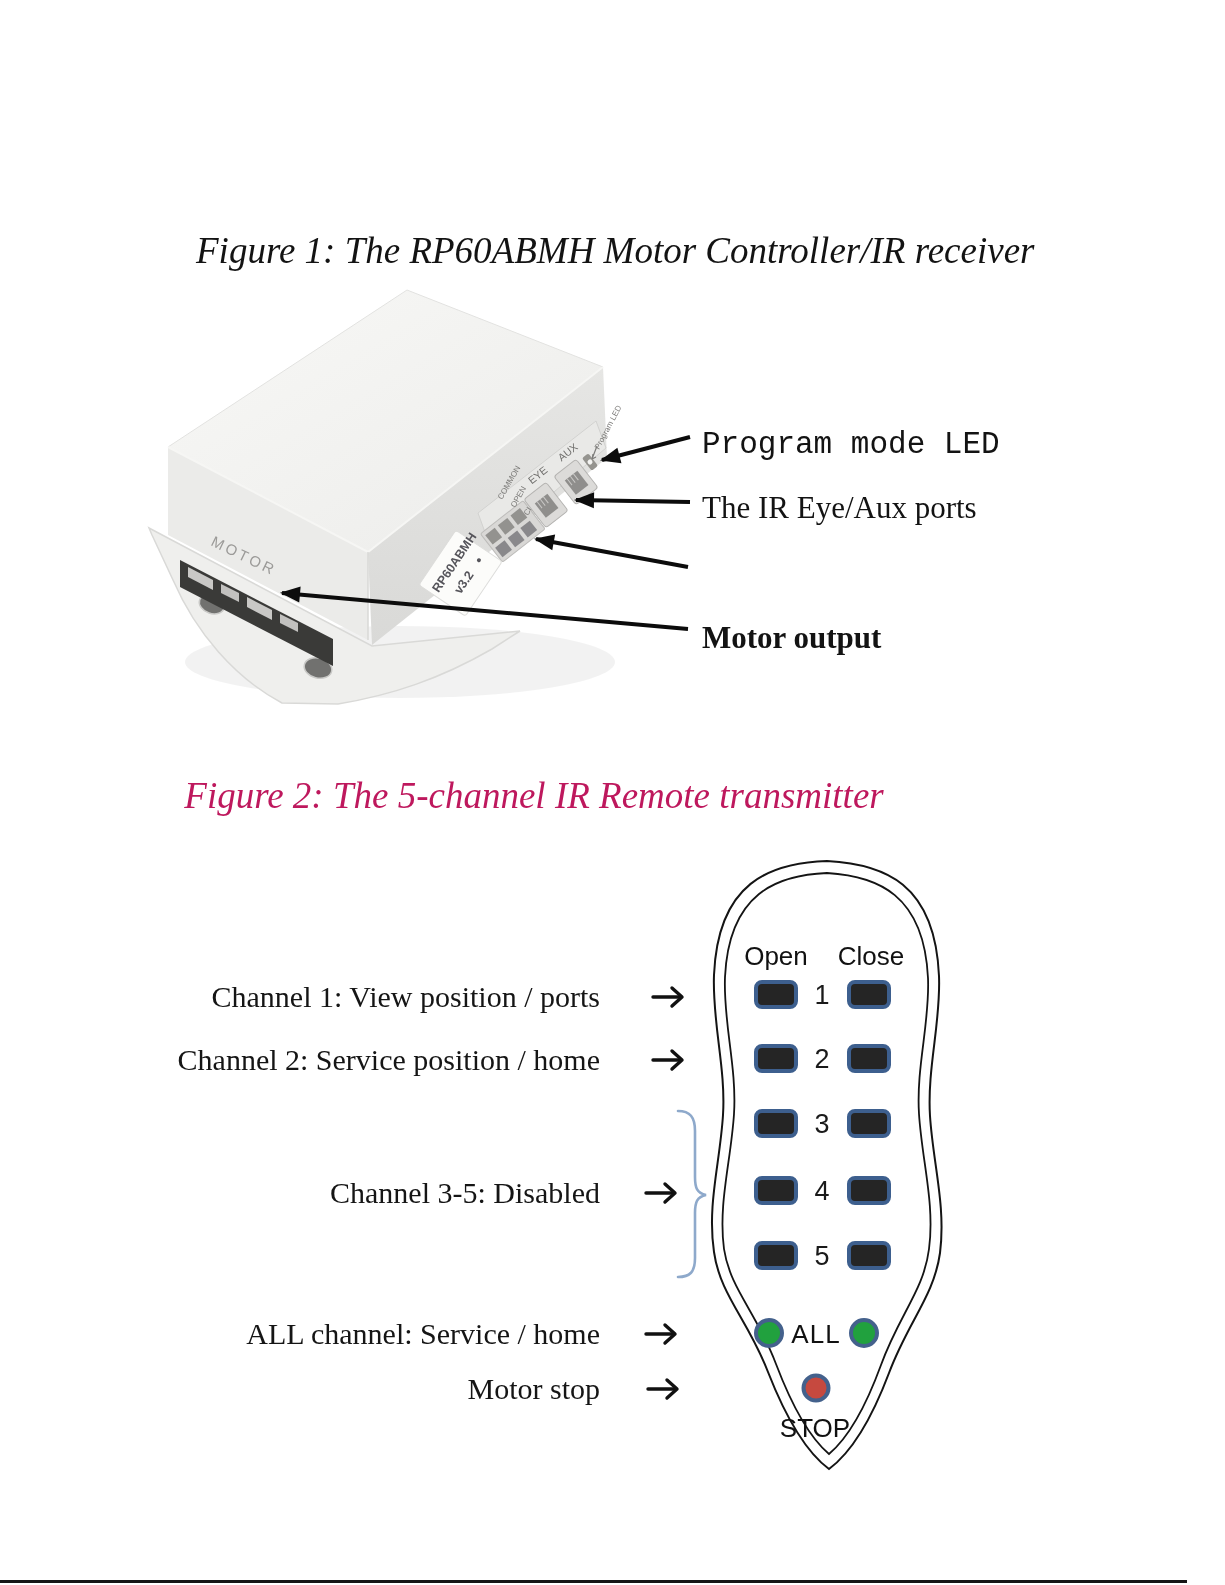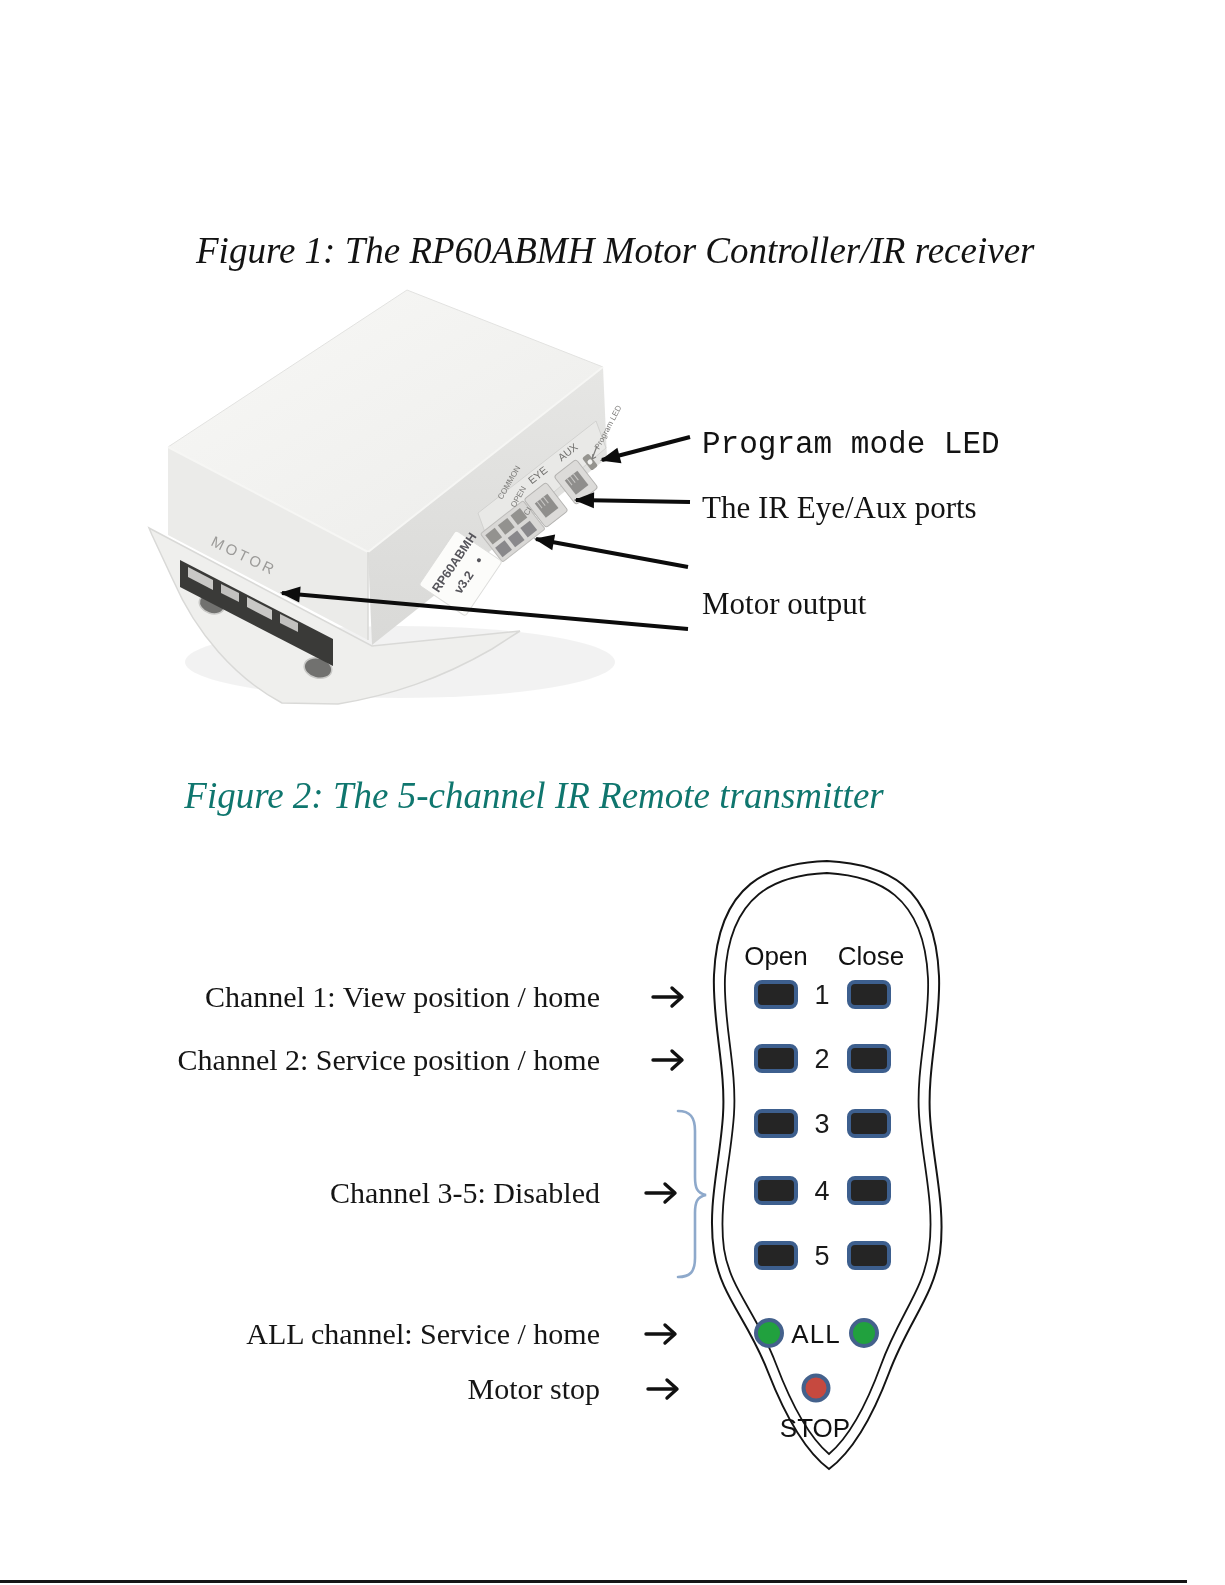--- a/index.html
+++ b/index.html
@@ -14,21 +14,21 @@
     position:absolute;
     font-style:italic;
     font-size:37px;
     color:#131313;
     white-space:nowrap;
   }
   #fig2-title{
     position:absolute;
     left:184px;top:768px;width:700px;
     font-style:italic;font-size:37px;line-height:56px;
-    color:#0f766e;text-align:center;
+    color:#be185d;text-align:center;
   }
   .callout{
     position:absolute;left:702px;
     font-size:31px;line-height:42px;color:#131313;
     white-space:nowrap;
   }
   .r-label{
     position:absolute;right:587px;
     font-size:30px;line-height:40px;color:#151515;
     white-space:nowrap;text-align:right;
@@ -132,21 +132,21 @@
     <g stroke="#0c0c0c" stroke-width="4">
       <line x1="690" y1="437" x2="602" y2="460" marker-end="url(#ah)"></line>
       <line x1="690" y1="502" x2="576" y2="500" marker-end="url(#ah)"></line>
       <line x1="688" y1="567" x2="536" y2="539" marker-end="url(#ah)"></line>
       <line x1="688" y1="629" x2="282" y2="593" marker-end="url(#ah)"></line>
     </g>
   </svg>
 
   <div class="callout" style="top:424px;font-family:Liberation Mono, monospace;">Program mode LED</div>
   <div class="callout" style="top:487px;">The IR Eye/Aux ports</div>
-  <div class="callout" style="top:583px;">Motor output</div>
+  <div class="callout" style="top:617px;font-weight:bold;">Motor output</div>
 
   <div id="fig2-title">
     <div>Figure 2: The 5-channel IR Remote transmitter</div>
   </div>
 
   <svg id="fig2-art" style="top:850px;" width="1225" height="650" viewBox="0 850 1225 650">
 
     <g>
       <path d="M 827 861 C 770 863 718 882 714 975 C 712 1022 726 1068 723 1115
                C 720 1163 707 1205 714 1252 C 720 1295 748 1320 768 1372
@@ -212,20 +212,20 @@
         <line x1="646" y1="1334" x2="673" y2="1334"></line>
         <polyline points="665,1325 675,1334 665,1343"></polyline>
       </g>
       <g>
         <line x1="648" y1="1389" x2="675" y2="1389"></line>
         <polyline points="667,1380 677,1389 667,1398"></polyline>
       </g>
     </g>
   </svg>
 
-  <div class="r-label" style="top:977px;">Channel 1: View position / home</div>
+  <div class="r-label" style="top:977px;">Channel 1: View position / ports</div>
   <div class="r-label" style="top:1040px;">Channel 2: Service position / home</div>
   <div class="r-label" style="top:1173px;">Channel 3-5: Disabled</div>
   <div class="r-label" style="top:1314px;">ALL channel: Service / home</div>
   <div class="r-label" style="top:1369px;text-align:center;">Motor stop</div>
 
   <div id="footer-rule"></div>
 </div>
 
 </body></html>

